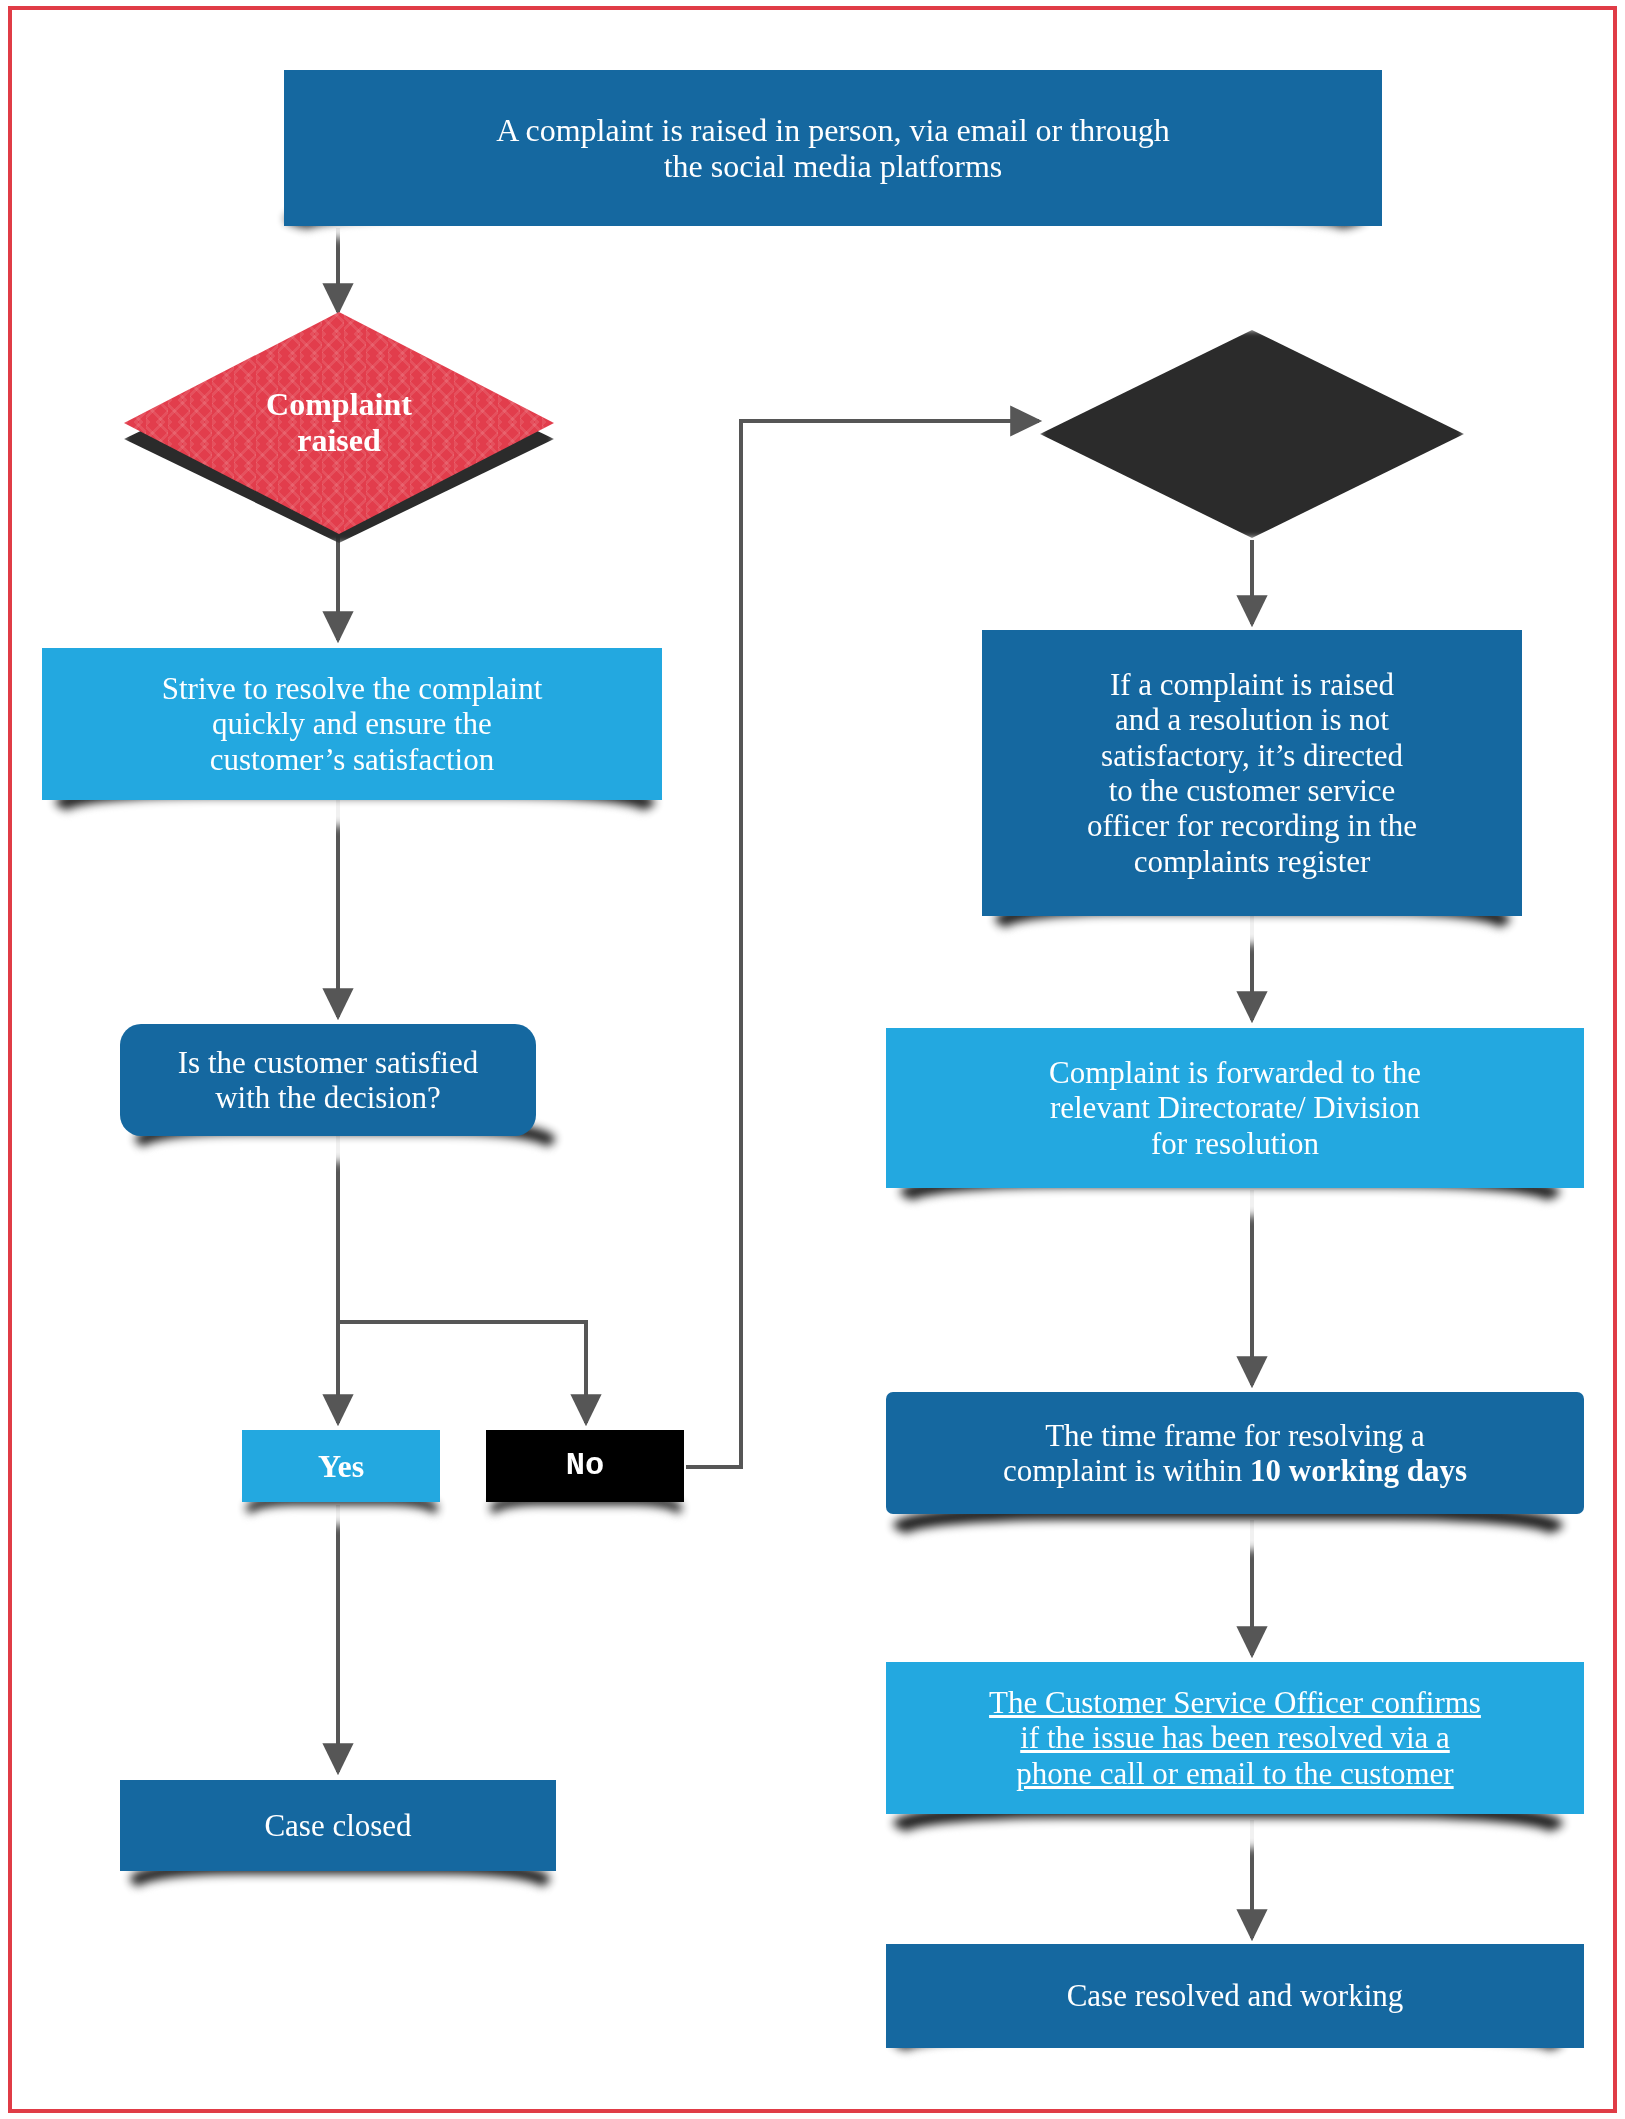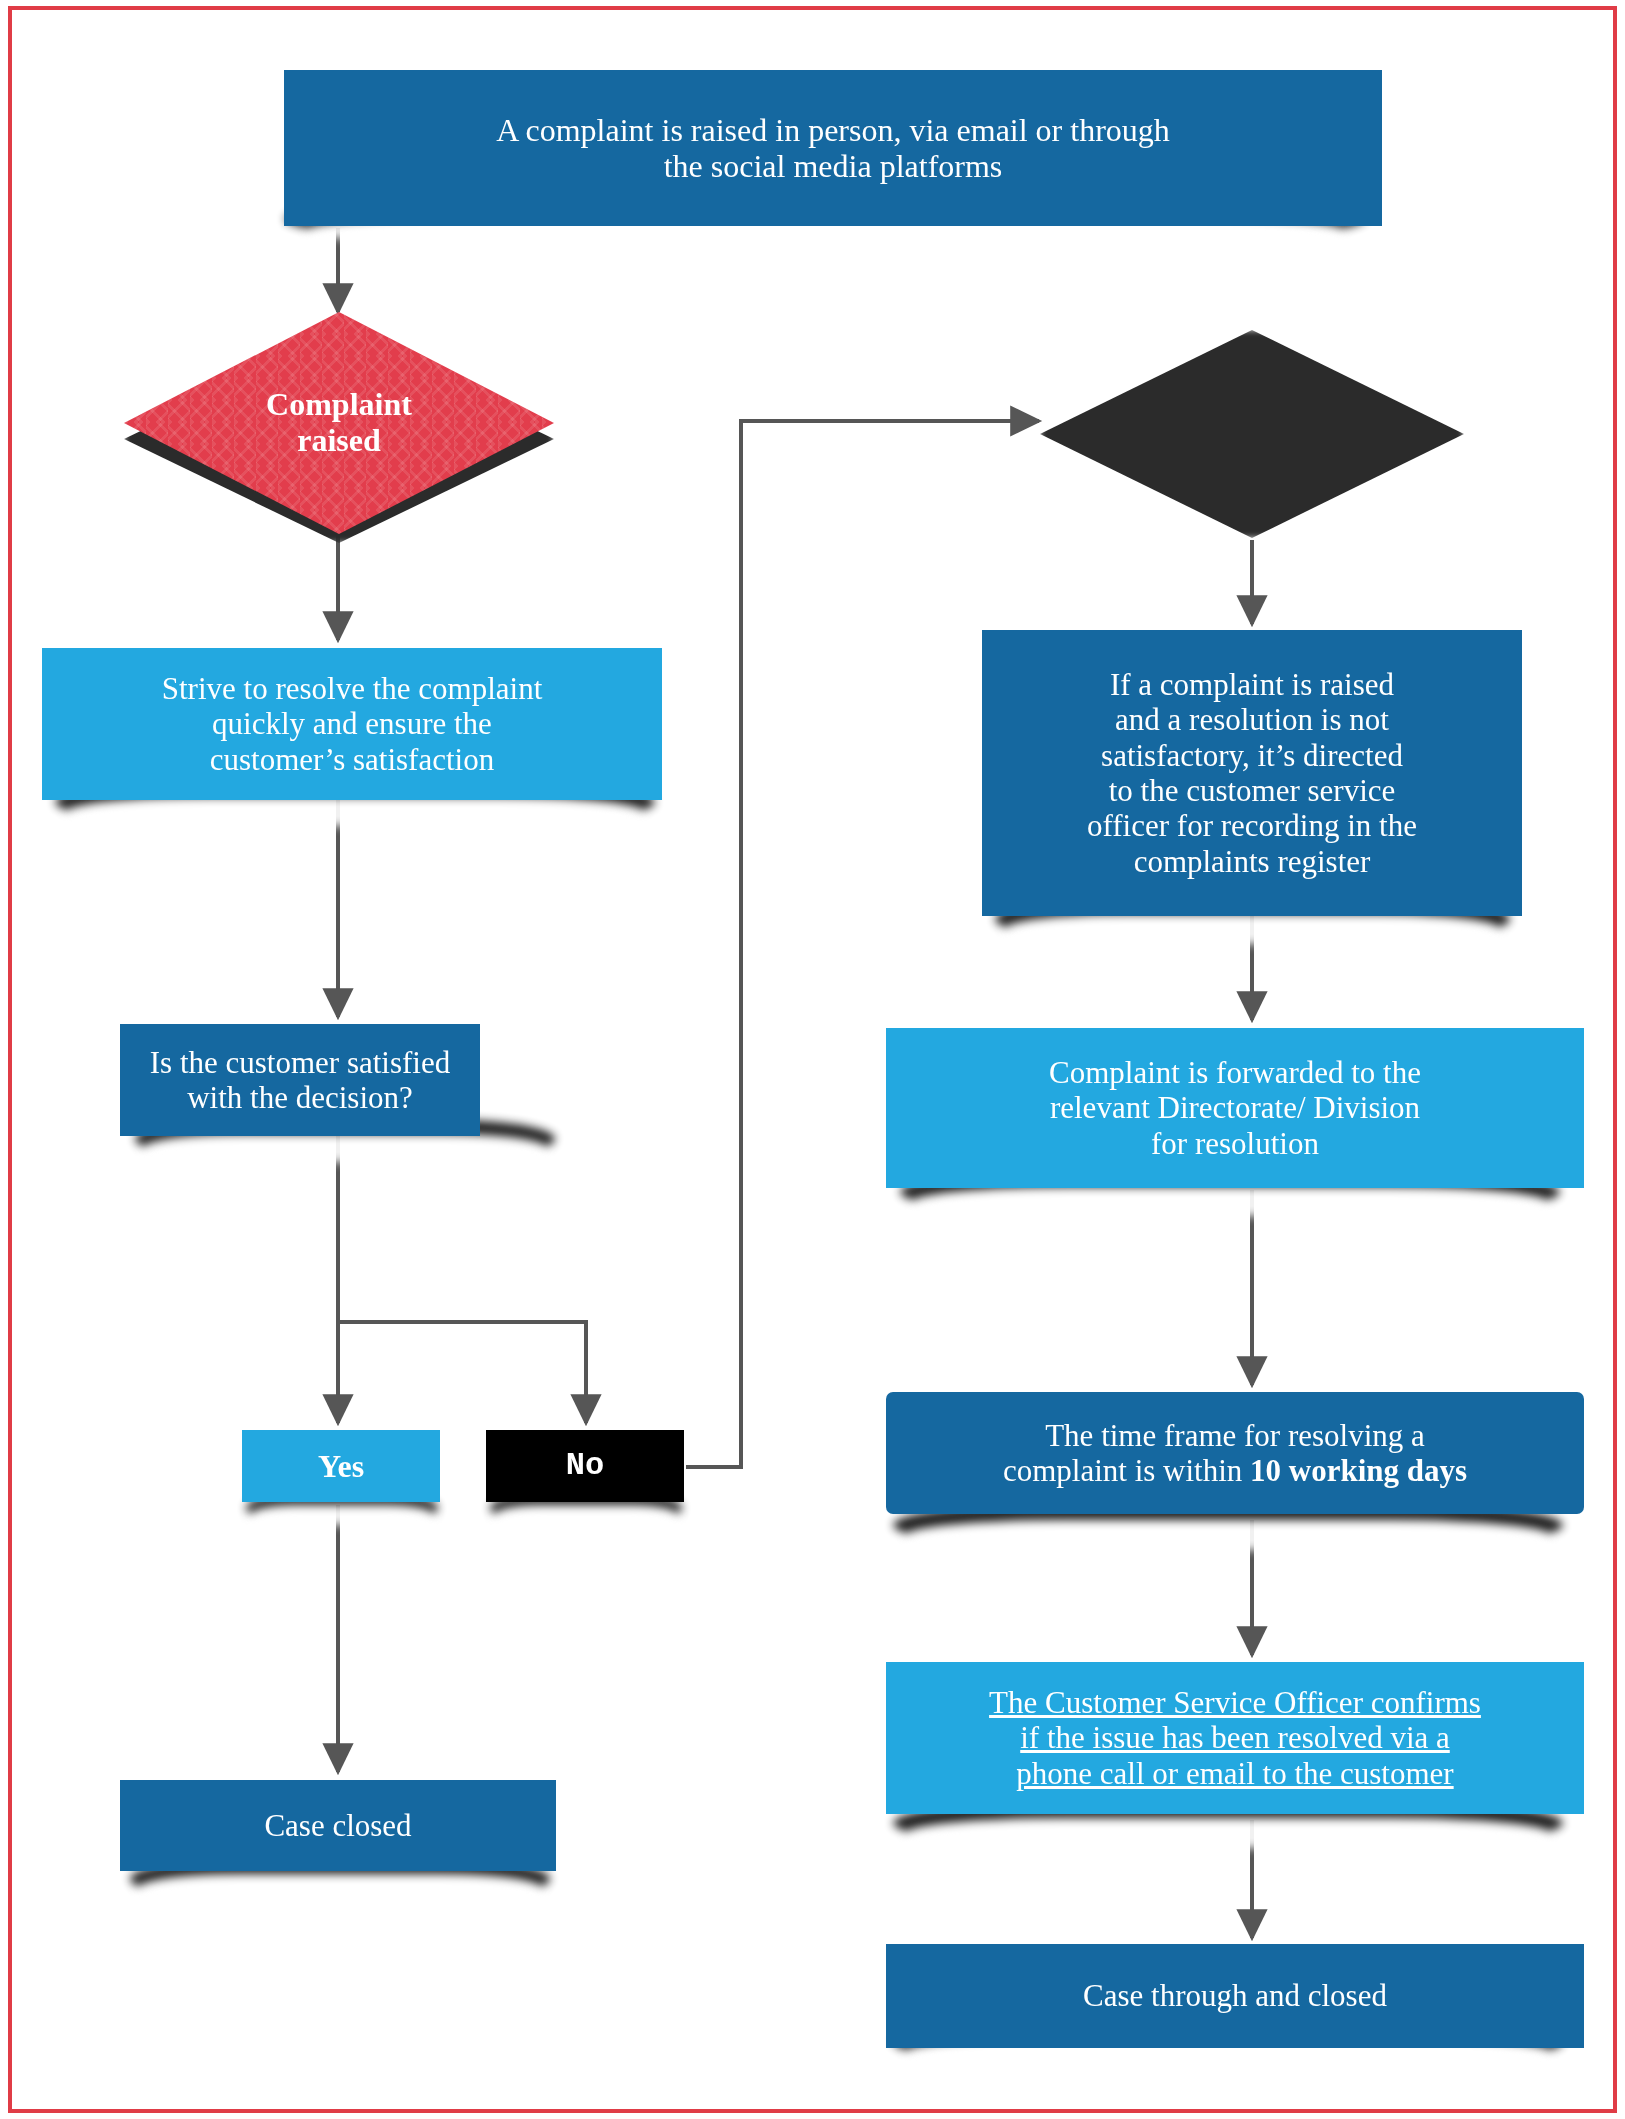--- a/index.html
+++ b/index.html
@@ -208,21 +208,21 @@
 officer for recording in the
 complaints register</span>
     </div>
 
     <div class="node box-light" style="left:42px; top:648px; width:620px; height:152px; font-size:31px;">
       <span class="txt">Strive to resolve the complaint
 quickly and ensure the
 customer’s satisfaction</span>
     </div>
 
-    <div class="node box-dark" style="left:120px; top:1024px; width:360px; height:112px; font-size:31px;">
+    <div class="node box-dark" style="left:120px; top:1024px; width:416px; height:112px; font-size:31px;border-radius:21px;">
       <span class="txt">Is the customer satisfied
 with the decision?</span>
     </div>
 
     <div class="node box-light" style="left:886px; top:1028px; width:698px; height:160px; font-size:31px;">
       <span class="txt">Complaint is forwarded to the
 relevant Directorate/ Division
 for resolution</span>
     </div>
 
@@ -243,17 +243,17 @@
       <span class="txt">The Customer Service Officer confirms
 if the issue has been resolved via a
 phone call or email to the customer</span>
     </div>
 
     <div class="node box-dark" style="left:120px; top:1780px; width:436px; height:91px; font-size:31px;">
       <span class="txt">Case closed</span>
     </div>
 
     <div class="node box-dark" style="left:886px; top:1944px; width:698px; height:104px; font-size:31px;">
-      <span class="txt">Case through and closed</span>
+      <span class="txt">Case resolved and working</span>
     </div>
 
   </div>
 </div>
 
 </body></html>

